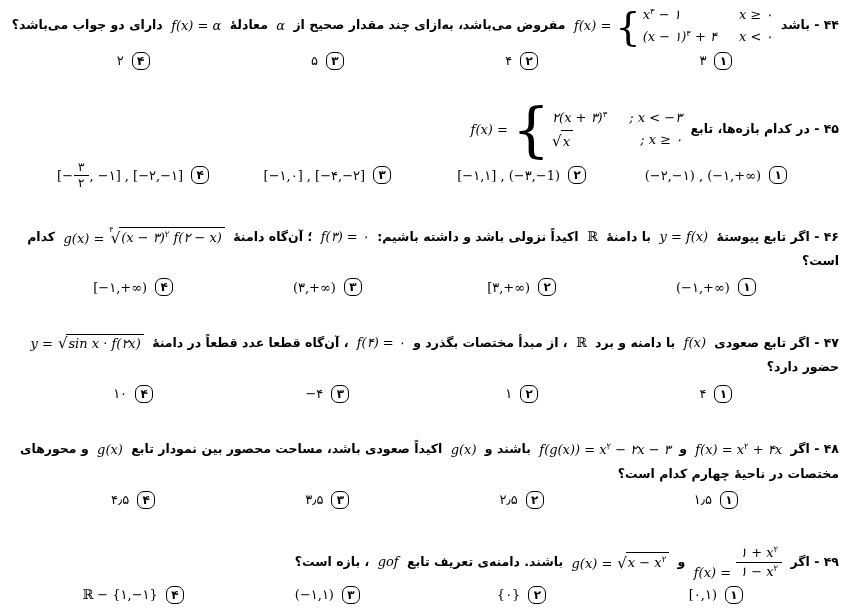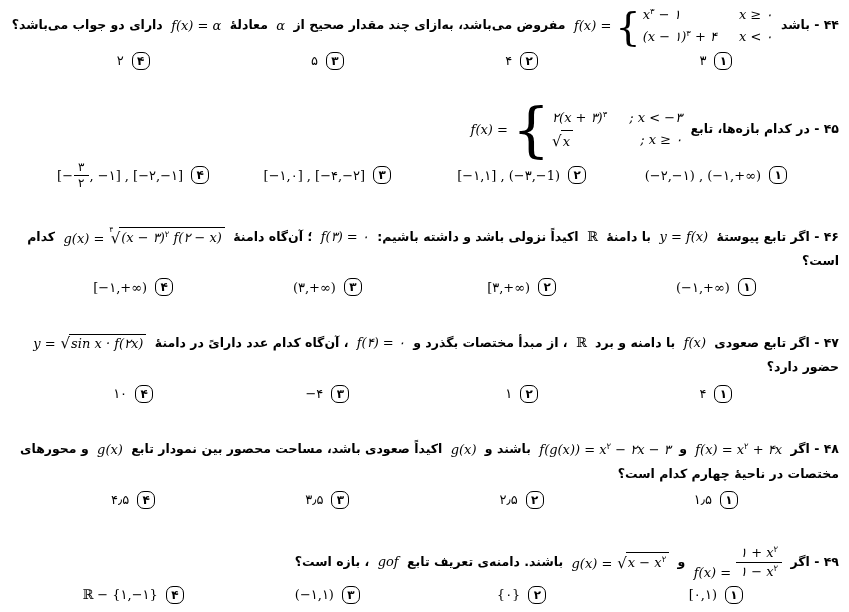--- a/index.html
+++ b/index.html
@@ -194,21 +194,21 @@
 
   <section class="q">
     <div class="q-line">
       <span class="qnum">۴۷ -</span>
       <span>اگر تابع صعودی</span>
       <span class="math">f(x)</span>
       <span>با دامنه و برد</span>
       <span class="math rm">ℝ</span>
       <span>، از مبدأ مختصات بگذرد و</span>
       <span class="math">f(۴) = ۰</span>
-      <span>، آن‌گاه کدام عدد دارایً در دامنهٔ</span>
+      <span>، آن‌گاه قطعا عدد قطعاً در دامنهٔ</span>
       <span class="math mflex">
         <span>y =</span>
         <span class="sqrt">
             <span class="rad">√</span>
             <span class="radicand">sin x · f(۲x)</span>
           </span>
       </span>
       <span>حضور دارد؟</span>
     </div>
     <div class="opt-row">

